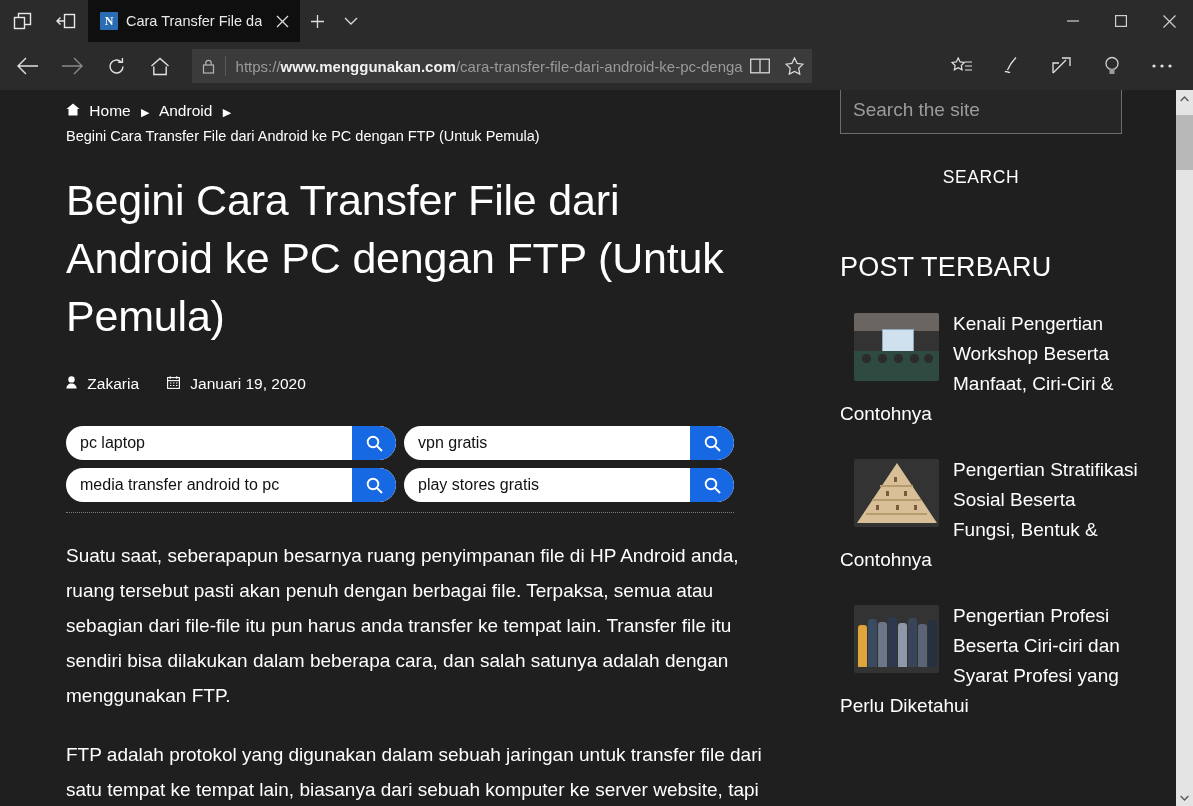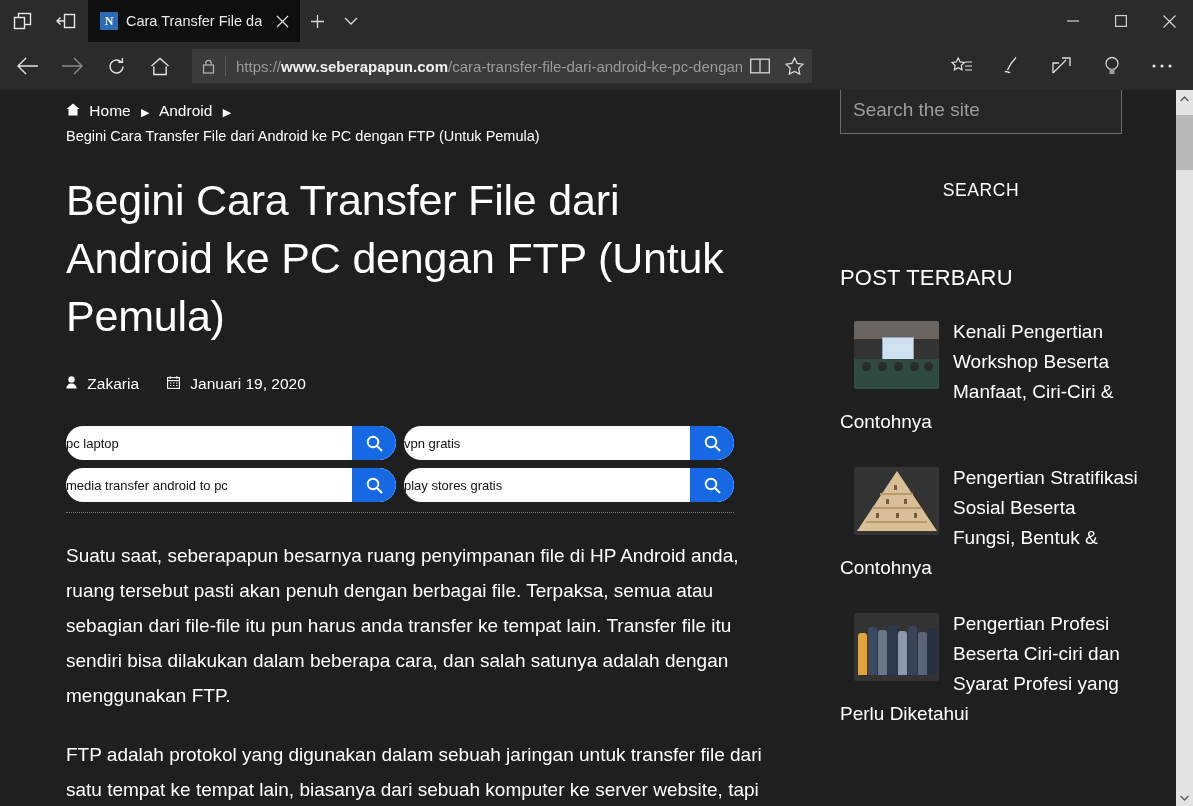--- a/index.html
+++ b/index.html
@@ -67,37 +67,37 @@
   
   .adblock{margin-top:33px;width:668px;position:relative;}
   .adhead{display:flex;align-items:center;height:16px;}
   .adlabel{background:#bdbdbd;color:#1a1a1a;font-size:11px;font-weight:bold;letter-spacing:.3px;
            padding:2px 7px 2px 6px;font-family:"Liberation Sans",sans-serif;}
   .addots{flex:1 1 auto;height:1px;border-top:1px dotted #7a7a7a;margin:0 6px;}
   .adinfo{width:15px;height:15px;border-radius:50%;border:1.6px solid #2aa7d8;color:#2aa7d8;
           font-size:11px;display:flex;align-items:center;justify-content:center;font-family:"Liberation Serif",serif;}
   .adgrid{display:grid;grid-template-columns:330px 330px;gap:8px 8px;margin-top:12px;}
   .adpill{height:34px;background:#fff;border-radius:17px;display:flex;align-items:center;overflow:hidden;}
-  .adpill .txt{flex:1 1 auto;color:#111;font-size:13px;white-space:nowrap;overflow:hidden;}
+  .adpill .txt{flex:1 1 auto;color:#111;font-size:16px;padding-left:14px;white-space:nowrap;overflow:hidden;}
   .adpill .sbtn{width:44px;height:34px;background:#1668e3;display:flex;align-items:center;justify-content:center;
                 border-radius:0 17px 17px 0;flex:0 0 auto;}
   .adfoot{margin-top:10px;border-top:1px dotted #7a7a7a;height:1px;}
 
   p.body{color:#fff;font-size:19px;line-height:35px;margin:24px 0 0 0;}
 
   
   .searchwrap{margin-top:-4px;}
   .searchinput{
     width:282px;height:48px;box-sizing:border-box;background:#262626;border:1px solid #6d6d6d;
     color:#9c9c9c;font-size:19px;padding:0 12px;font-family:"Liberation Sans",sans-serif;outline:none;
   }
   .searchinput::placeholder{color:#9c9c9c;}
   .searchbtn{display:block;width:282px;text-align:center;color:#fff;font-size:17.5px;letter-spacing:.6px;
-             margin-top:45px;background:none;border:none;font-family:"Liberation Sans",sans-serif;}
-  h2.sbtitle{color:#fff;font-weight:400;font-size:22px;margin:63px 0 0 0;letter-spacing:.2px;}
+             margin-top:32px;background:none;border:none;font-family:"Liberation Sans",sans-serif;}
+  h2.sbtitle{color:#fff;font-weight:400;font-size:27px;margin:63px 0 0 0;letter-spacing:.2px;}
 
   .post{margin-top:26px;position:relative;}
   .post .thumb{width:85px;height:68px;float:left;margin:4px 14px 2px 14px;border-radius:2px;overflow:hidden;
                background:#333;position:relative;}
   .post .ptitle{color:#fff;font-size:19px;line-height:30px;}
   .post:after{content:"";display:block;clear:both;}
 
   
   .th-pyramid{background:#efe3cf;}
   .th-pyramid .tri{position:absolute;left:50%;top:4px;transform:translateX(-50%);width:0;height:0;
@@ -203,21 +203,21 @@
         </svg>
     </div>
     <div class="urlbar">
       <div class="lock">
         <svg width="13" height="15" viewBox="0 0 13 15">
             <rect x="1.5" y="6" width="10" height="8" fill="none" stroke="#b4b4b4" stroke-width="1.2"></rect>
             <path d="M3.8 6V4a2.7 2.7 0 0 1 5.4 0v2" fill="none" stroke="#b4b4b4" stroke-width="1.2"></path>
           </svg>
       </div>
       <div class="url-sep"></div>
-      <div class="url-text"><span>https://</span><b>www.seberapapun.com</b><span>/cara-transfer-file-dari-android-ke-pc-dengan-ft</span></div>
+      <div class="url-text"><span>https://</span><b>www.menggunakan.com</b><span>/cara-transfer-file-dari-android-ke-pc-dengan-ft</span></div>
       <div class="url-icn">
         <svg width="20" height="16" viewBox="0 0 20 16">
             <rect x="0.7" y="1.2" width="18.6" height="13.6" fill="none" stroke="#d8d8d8" stroke-width="1.3"></rect>
             <path d="M10 1.2v13.6" stroke="#d8d8d8" stroke-width="1.3"></path>
           </svg>
       </div>
       <div class="url-icn">
         <svg width="19" height="18" viewBox="0 0 19 18">
             <path d="M9.5 1l2.6 5.3 5.9.85-4.25 4.15 1 5.85-5.25-2.76L4.25 17.15l1-5.85L1 7.15l5.9-.85z" fill="none" stroke="#d8d8d8" stroke-width="1.3"></path>
           </svg>

